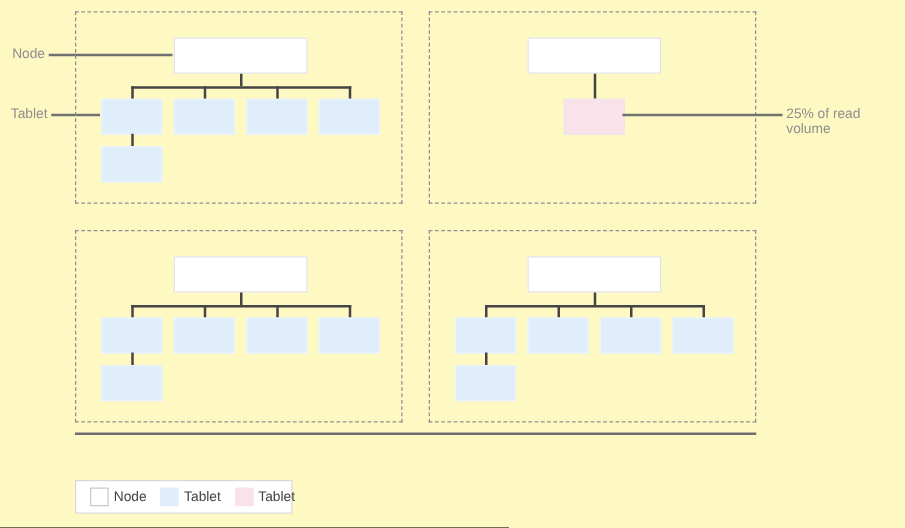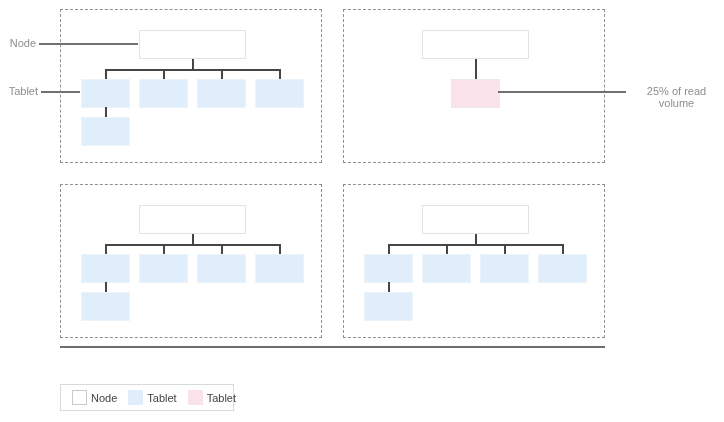--- a/index.html
+++ b/index.html
@@ -1,17 +1,17 @@
 <!DOCTYPE html>
 <html><head>
 <meta charset="utf-8">
 <style>
   html,body{margin:0;padding:0;background:#000;}
   .canvas{
-    position:relative;width:724px;height:422px;background:#ffffff;
+    position:relative;width:724px;height:422px;background:#fef9c3;
     font-family:"Liberation Sans", sans-serif;overflow:hidden;
   }
   
   .q{position:absolute;width:262px;height:154px;border:1px dashed #8f8f8f;box-sizing:border-box;}
   .q1{left:60px;top:9px;}
   .q2{left:343px;top:9px;}
   .q3{left:60px;top:184px;}
   .q4{left:343px;top:184px;}
   
   .node{position:absolute;left:78px;top:20px;width:107px;height:29px;background:#ffffff;border:1px solid #e3e3e3;box-sizing:border-box;}
@@ -31,21 +31,21 @@
   .d1{left:44px}.d2{left:102px}.d3{left:160px}.d4{left:218px}
   .xdrop{left:44px;top:97px;height:11px;}
   
   .side-label{position:absolute;color:#8e8e8e;font-size:11px;line-height:12px;}
   .leader{position:absolute;height:1.5px;background:#707070;}
   .lbl-node{left:0;top:37px;width:36px;text-align:right;}
   .ld-node{left:39px;top:43px;width:99px;}
   .lbl-tablet{left:0;top:85px;width:38px;text-align:right;}
   .ld-tablet{left:41px;top:91px;width:39px;}
   .ld-read{left:498px;top:91px;width:128px;}
-  .lbl-read{left:629px;top:85px;width:95px;text-align:center;}
+  .lbl-read{left:629px;top:85px;width:95px;text-align:left;}
   
   .cluster-line{position:absolute;left:60px;top:346px;width:545px;height:2px;background:#6e6e6e;}
   .cluster-title{position:absolute;left:60px;top:353px;width:545px;text-align:center;color:#333333;font-size:12px;line-height:14px;}
   
   .legend{position:absolute;left:60px;top:384px;width:174px;height:27px;background:#ffffff;border:1px solid #d9d9d9;box-sizing:border-box;display:flex;align-items:center;padding-left:11px;}
   .lg-item{display:flex;align-items:center;margin-right:11px;}
   .sw{width:15px;height:15px;box-sizing:border-box;margin-right:4px;}
   .sw-node{background:#ffffff;border:1px solid #c9c9c9;}
   .sw-tablet{background:#dfeefa;}
   .sw-hot{background:#f9e2ea;}

